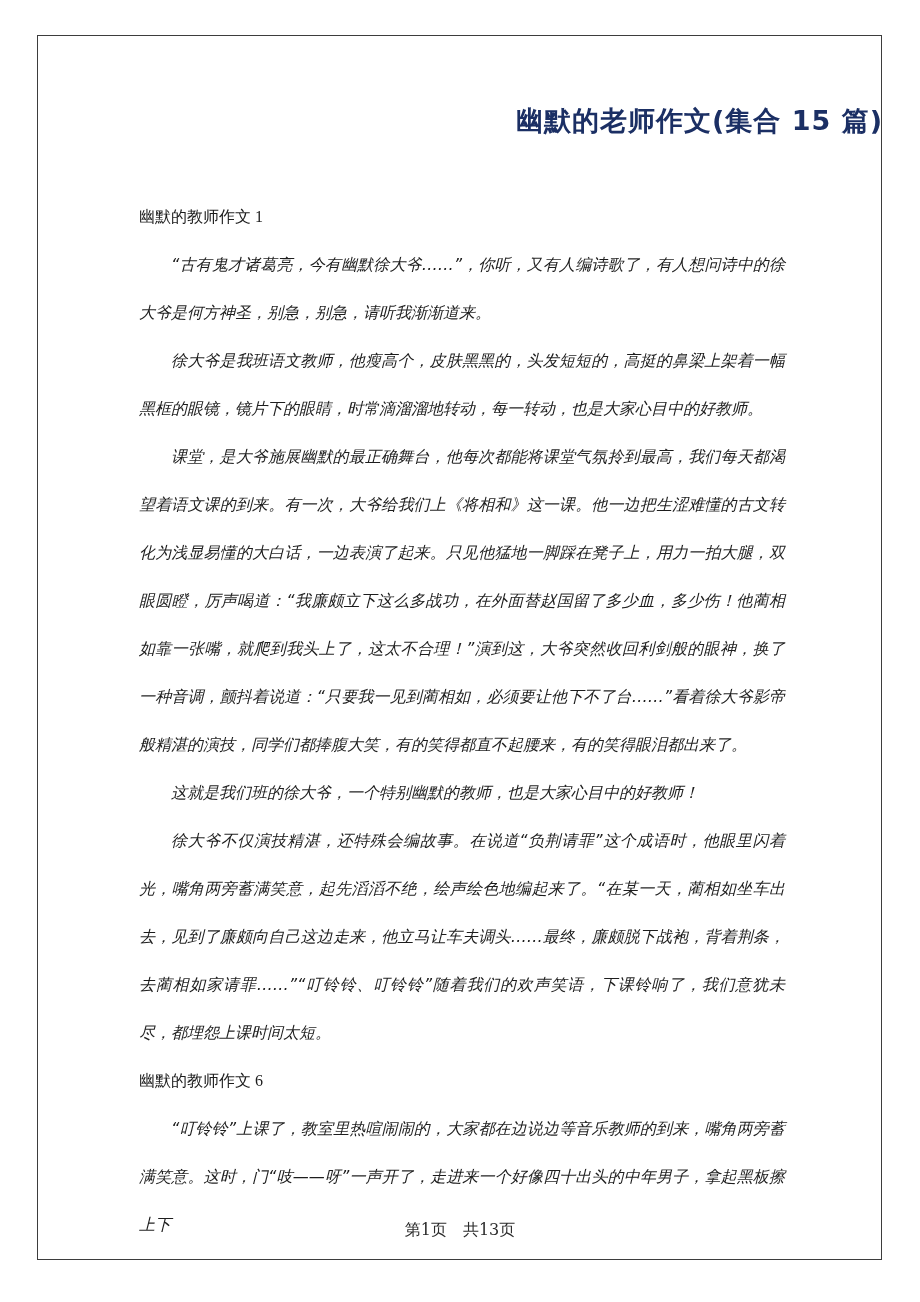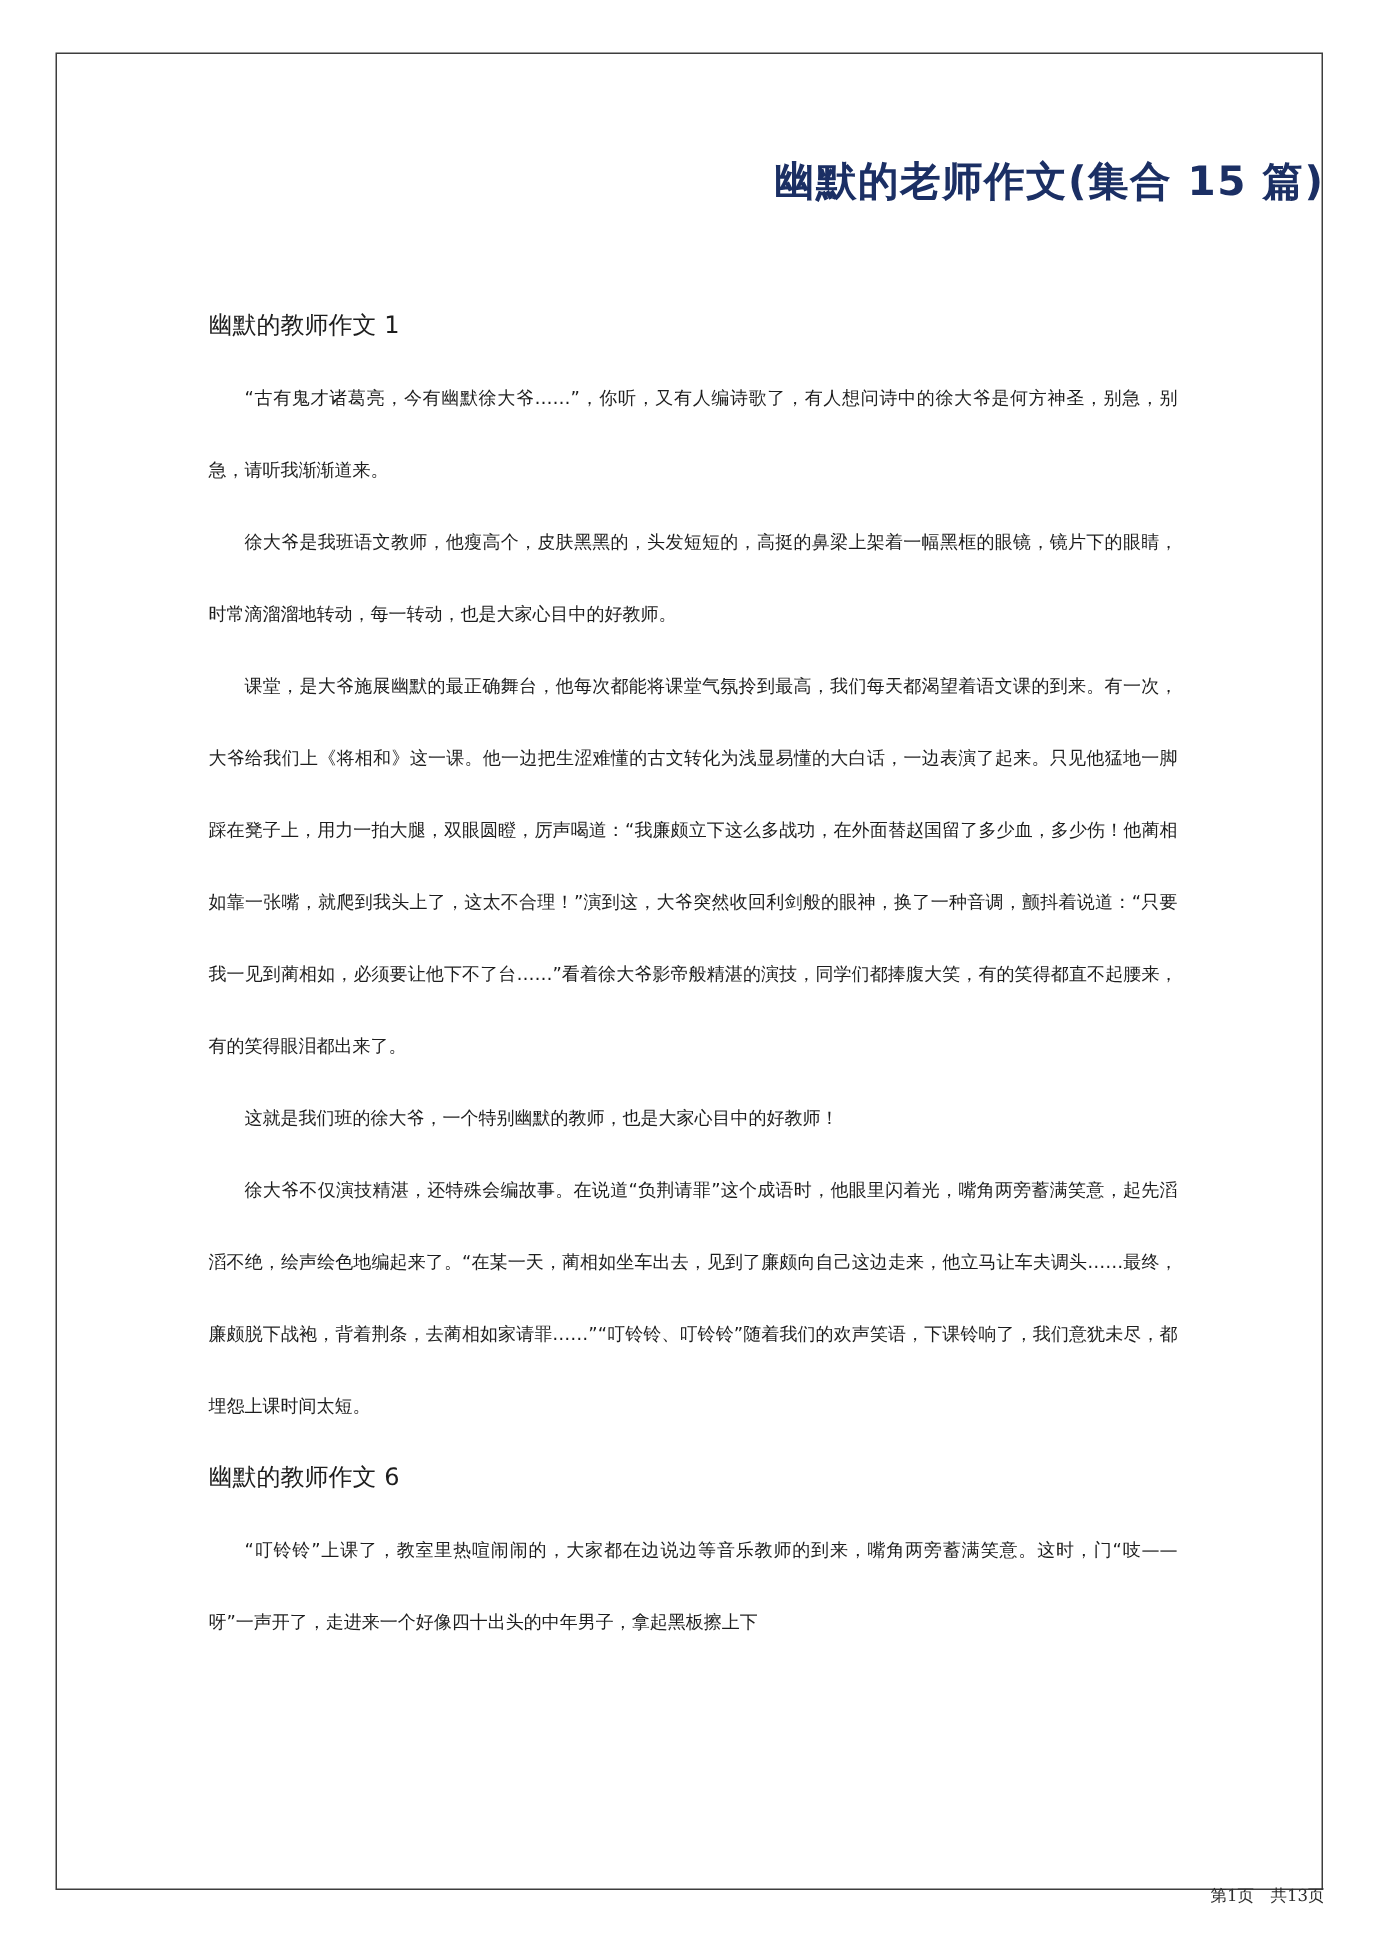--- a/index.html
+++ b/index.html
@@ -40,36 +40,38 @@
     position: absolute;
     left: 139px;
     top: 193px;
     width: 646px;
     color: #1d1d1d;
   }
   .doc-heading {
     font-size: 16px;
     line-height: 48px;
     color: #1d1d1d;
+    font-family: Liberation Serif, serif;
   }
   .doc-paragraph {
     margin: 0;
-    font-size: 12px;
+    font-size: 16px;
     line-height: 48px;
     text-indent: 2em;
     text-align: justify;
     color: #1d1d1d;
+    font-style: italic;
   }
   .page-footer {
     position: absolute;
     left: 37px;
-    top: 1256px;
+    top: 1220px;
     width: 846px;
-    text-align: right;
-    font-size: 11px;
+    text-align: center;
+    font-size: 16px;
     color: #2b2b2b;
     font-family: "DejaVu Serif", "Liberation Serif", serif;
   }
 </style>
 </head>
 <body>
 
 <div class="page-border"></div>
 
 <h1 class="doc-title">幽默的老师作文(集合 15 篇)</h1>

